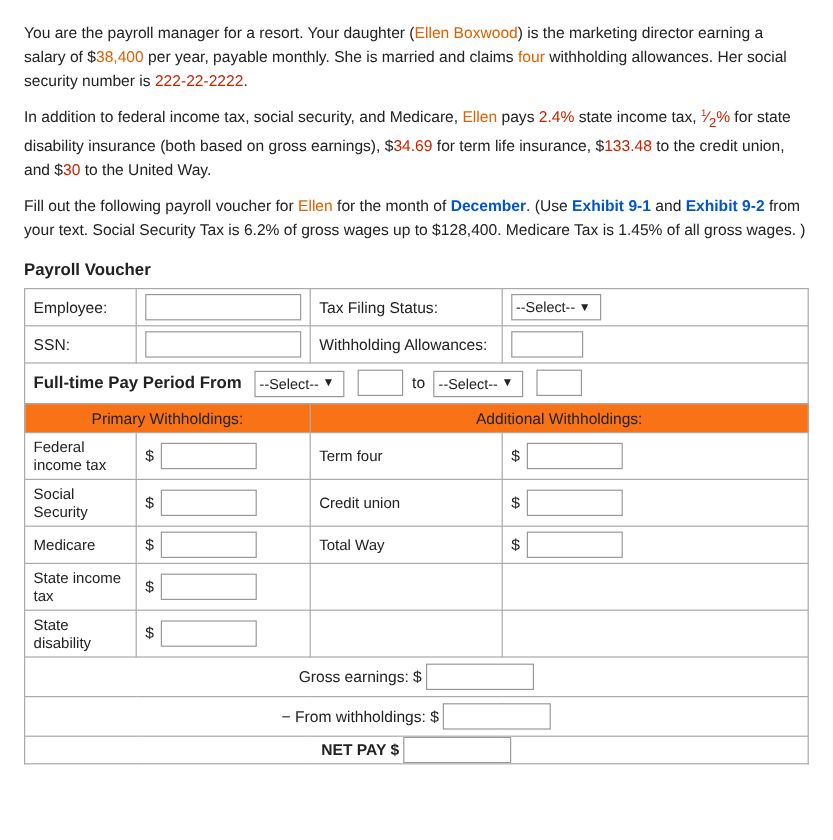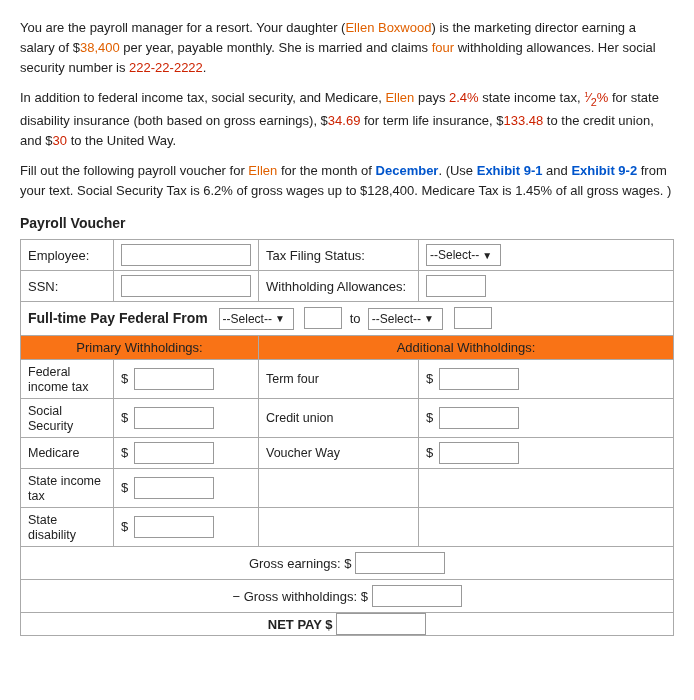--- a/index.html
+++ b/index.html
@@ -155,21 +155,21 @@
     <td>
       <span>Withholding Allowances:</span>
     </td>
     <td>
       <input type="text" class="input-tiny" style="width: 60px;">
     </td>
   </tr>
 
   <tr class="full-period-row">
     <td colspan="4">
-      <span class="full-time-label">Full-time Pay Federal From</span>
+      <span class="full-time-label">Full-time Pay Period From</span>
       &nbsp;
       <div class="select-box" style="display:inline-flex;">
         <span>--Select--</span>
         <span class="arrow">▼</span>
       </div>
       &nbsp;
       <input type="text" class="input-tiny" style="width: 38px;">
       &nbsp;<span>to</span>&nbsp;
       <div class="select-box" style="display:inline-flex;">
         <span>--Select--</span>
@@ -225,21 +225,21 @@
 
   <tr>
     <td>
       <span class="sub-label">Medicare</span>
     </td>
     <td>
       <span class="dollar-sign">$</span>
       <input type="text" class="input-small" style="">
     </td>
     <td>
-      <span class="sub-label">Voucher Way</span>
+      <span class="sub-label">Total Way</span>
     </td>
     <td>
       <span class="dollar-sign">$</span>
       <input type="text" class="input-small" style="">
     </td>
   </tr>
 
   <tr>
     <td>
       <span class="sub-label">State income tax</span>
@@ -265,21 +265,21 @@
   </tr>
 
   <tr class="footer-row">
     <td colspan="4" style="text-align:center;">
       <span>Gross earnings: $</span>
       <input type="text" class="input-small" style="width: 90px;">
     </td>
   </tr>
   <tr class="footer-row">
     <td colspan="4" style="text-align:center;">
-      <span>− Gross withholdings: $</span>
+      <span>− From withholdings: $</span>
       <input type="text" class="input-small" style="width: 90px;">
     </td>
   </tr>
   <tr class="net-pay-row">
     <td colspan="4" style="text-align:center; font-weight:bold;">
       <span>NET PAY $</span>
       <input type="text" class="input-small" style="width: 90px;">
     </td>
   </tr>
 </tbody>

